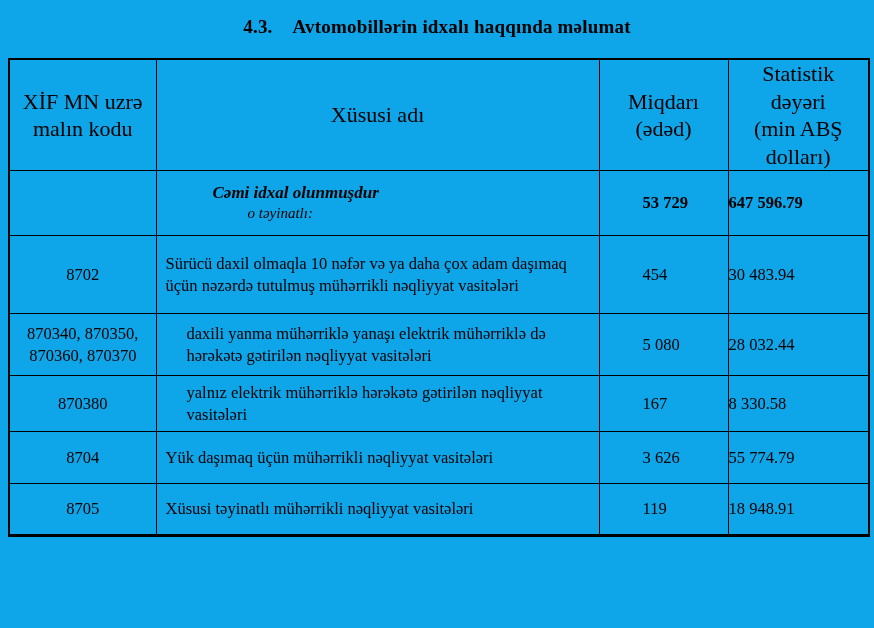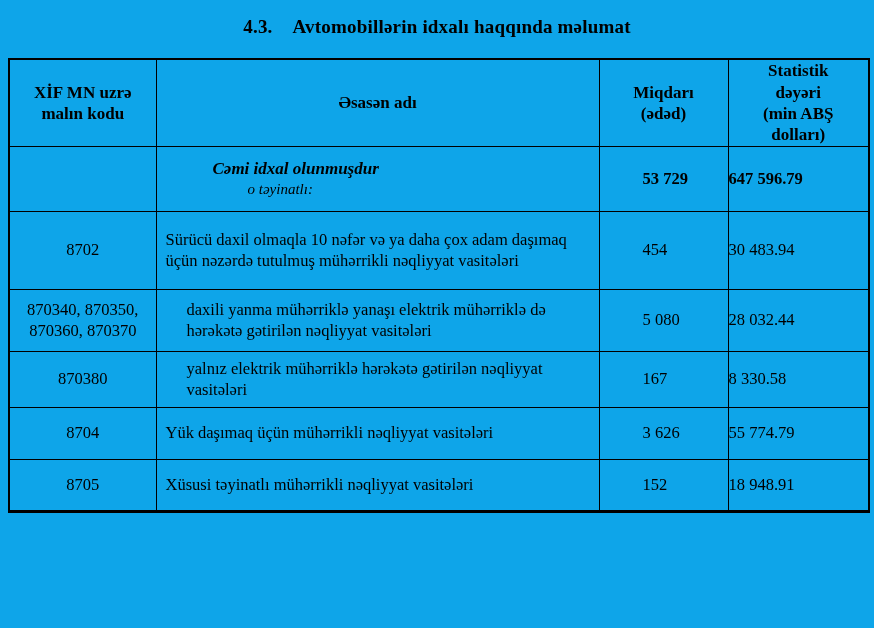--- a/index.html
+++ b/index.html
@@ -36,24 +36,24 @@
     border-bottom-width: 3px;
   }
   .import-table td, .import-table th {
     border: 1px solid #000;
     vertical-align: middle;
     font-size: 16.5px;
     line-height: 1.3;
     overflow: hidden;
   }
   .import-table th {
-    font-weight: bold;
+    font-weight: normal;
     text-align: center;
     white-space: pre-line;
-    font-size: 17px;
+    font-size: 22px;
     line-height: 1.25;
   }
   td.code-cell { text-align: center; padding: 2px 4px; }
   td.name-cell { text-align: left; padding: 4px 20px 4px 9px; }
   td.name-cell.indented { padding-left: 30px; }
   td.name-cell.centered { text-align: center; padding-right: 9px; }
   td.qty-cell { text-align: left; padding-right: 22px; padding-left: 43px; }
   td.value-cell { text-align: left; }
 
   tr.summary-row td { font-weight: bold; }
@@ -74,21 +74,21 @@
       <col style="width:147px">
       <col style="width:443px">
       <col style="width:129px">
       <col style="width:141px">
     </colgroup>
 
     <tbody>
         <tr style="height:87px">
       <th>XİF MN uzrə
 malın kodu</th>
-      <th>Əsasən adı</th>
+      <th>Xüsusi adı</th>
       <th>Miqdarı
 (ədəd)</th>
       <th>Statistik
 dəyəri
 (min ABŞ
 dolları)</th>
     </tr>
 
     <tr style="height:65px" class="summary-row">
       <td class="code-cell"></td>
@@ -126,19 +126,19 @@
     <tr style="height:52px">
       <td class="code-cell">8704</td>
       <td class="name-cell">Yük daşımaq üçün mühərrikli nəqliyyat vasitələri</td>
       <td class="qty-cell">3 626</td>
       <td class="value-cell">55 774.79</td>
     </tr>
 
     <tr style="height:52px">
       <td class="code-cell">8705</td>
       <td class="name-cell">Xüsusi təyinatlı mühərrikli nəqliyyat vasitələri</td>
-      <td class="qty-cell">152</td>
+      <td class="qty-cell">119</td>
       <td class="value-cell">18 948.91</td>
     </tr>
 
   </tbody>
     </table>
 </div>
 
 </body></html>

